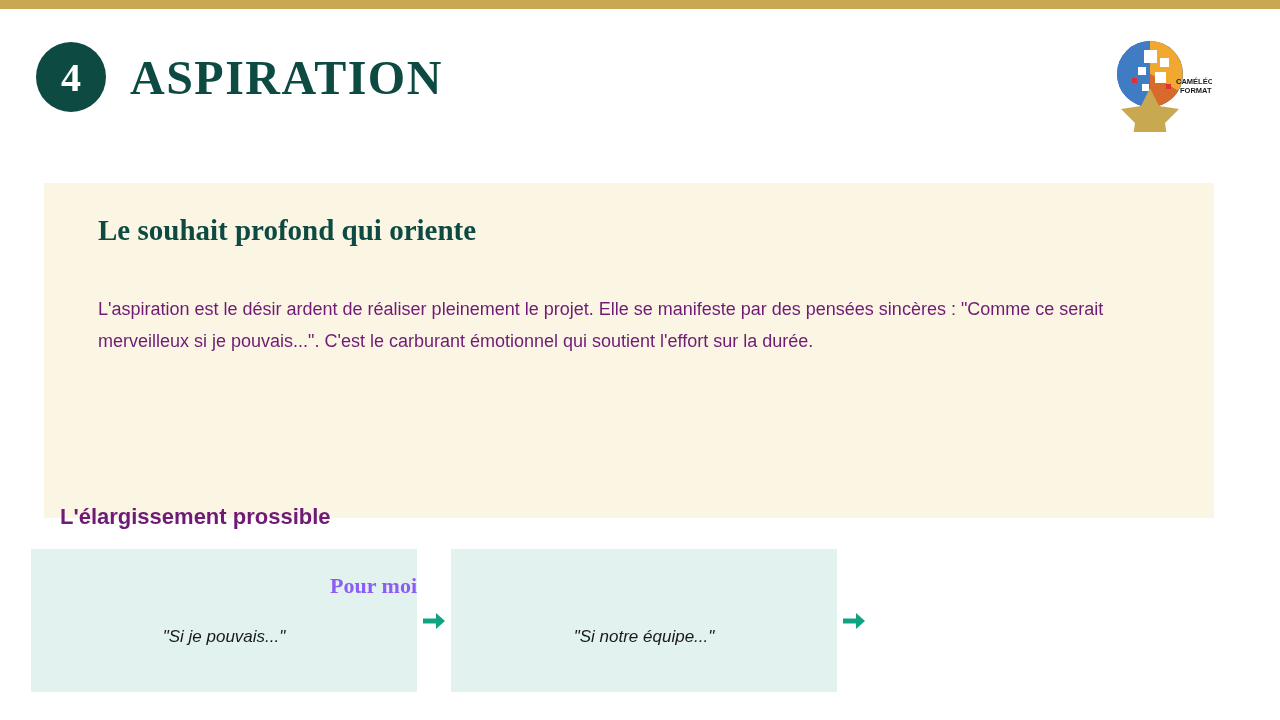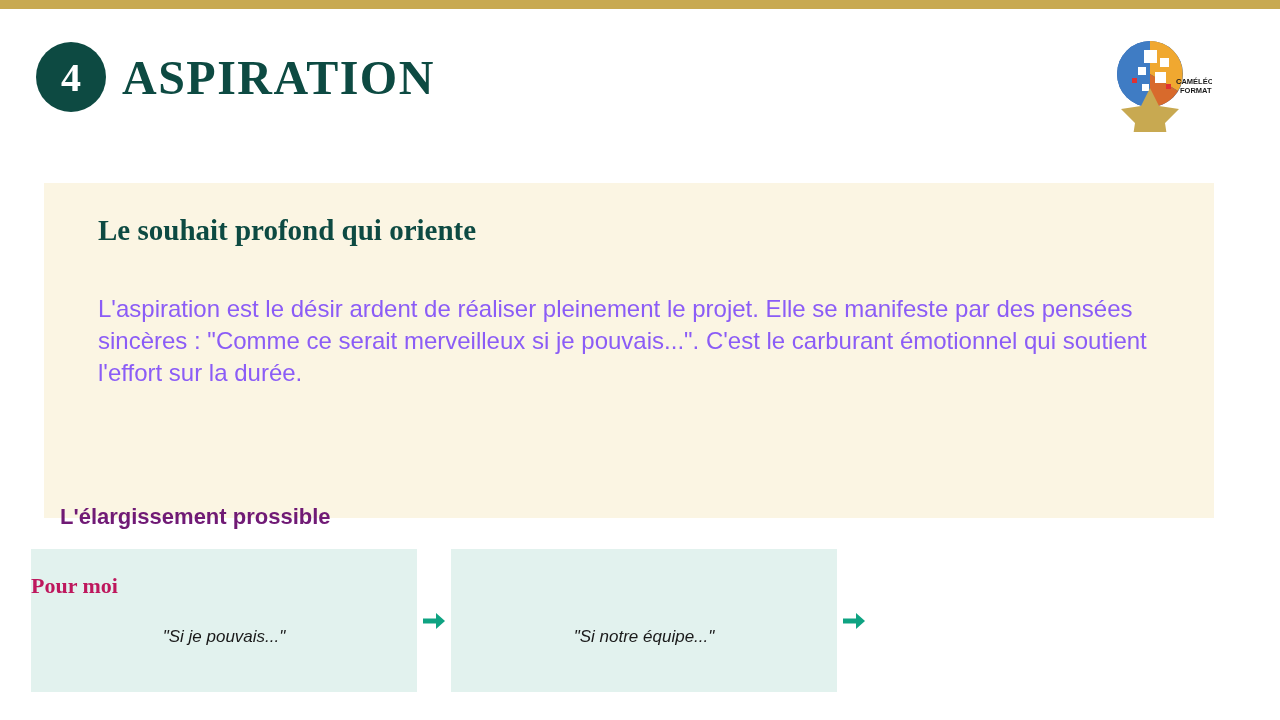--- a/index.html
+++ b/index.html
@@ -44,21 +44,21 @@
     background: #0d4a42;
     color: #ffffff;
     display: flex;
     align-items: center;
     justify-content: center;
     font-family: "Liberation Serif", serif;
     font-size: 40px;
     font-weight: bold;
   }
   .header-title {
-    margin-left: 16px;
+    margin-left: 24px;
     font-family: "Liberation Serif", serif;
     font-size: 48px;
     font-weight: bold;
     color: #0d4a42;
     letter-spacing: 1.5px;
   }
   
   .logo {
     position: absolute;
     top: 36px;
@@ -82,23 +82,23 @@
     font-family: "Liberation Serif", serif;
     font-size: 29px;
     font-weight: bold;
     color: #0d4a42;
   }
   .card-body {
     position: absolute;
     left: 54px;
     top: 110px;
     width: 1065px;
-    font-size: 24px;
+    font-size: 18px;
     line-height: 32px;
-    color: #8b5cf6;
+    color: #701a75;
   }
   
   .section-heading {
     position: absolute;
     left: 60px;
     top: 504px;
     font-family: Liberation Sans, sans-serif;
     font-size: 22px;
     font-weight: bold;
     color: #701a75;
@@ -118,25 +118,25 @@
     width: 386px;
     height: 143px;
     position: relative;
     flex: 0 0 auto;
   }
   .prog-title {
     position: absolute;
     left: 0;
     right: 0;
     top: 24px;
-    text-align: left;
+    text-align: right;
     font-family: "Liberation Serif", serif;
     font-size: 22px;
     font-weight: bold;
-    color: #be185d;
+    color: #8b5cf6;
   }
   .prog-quote {
     position: absolute;
     left: 0;
     right: 0;
     top: 78px;
     text-align: center;
     font-size: 17px;
     font-style: italic;
     color: #1a1a1a;

